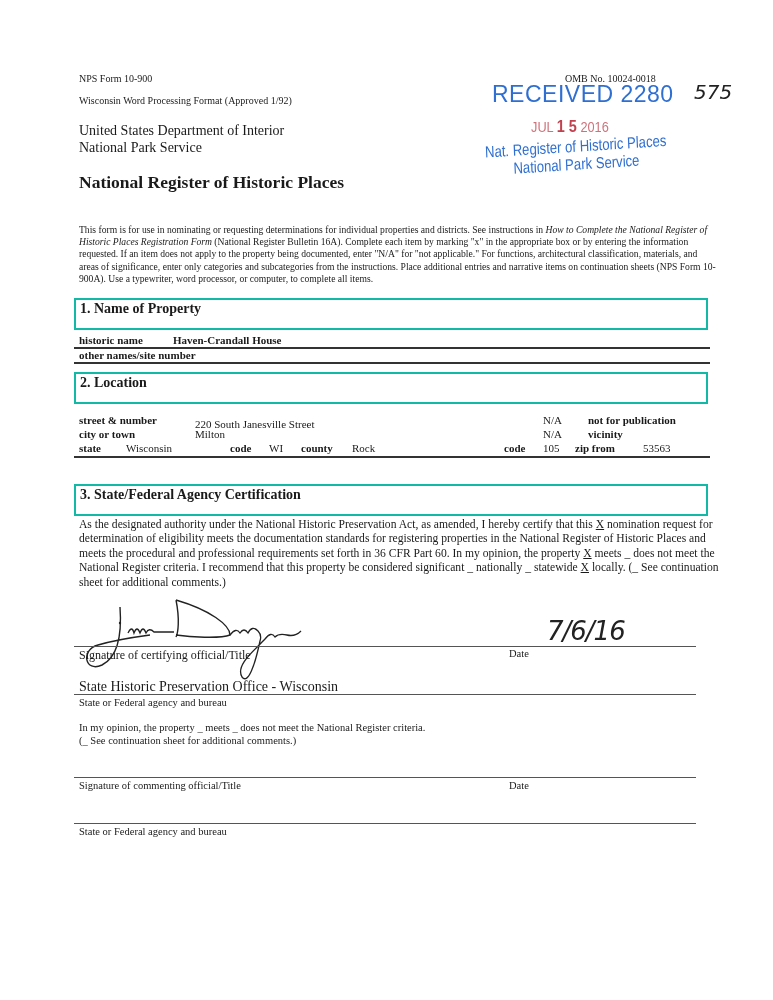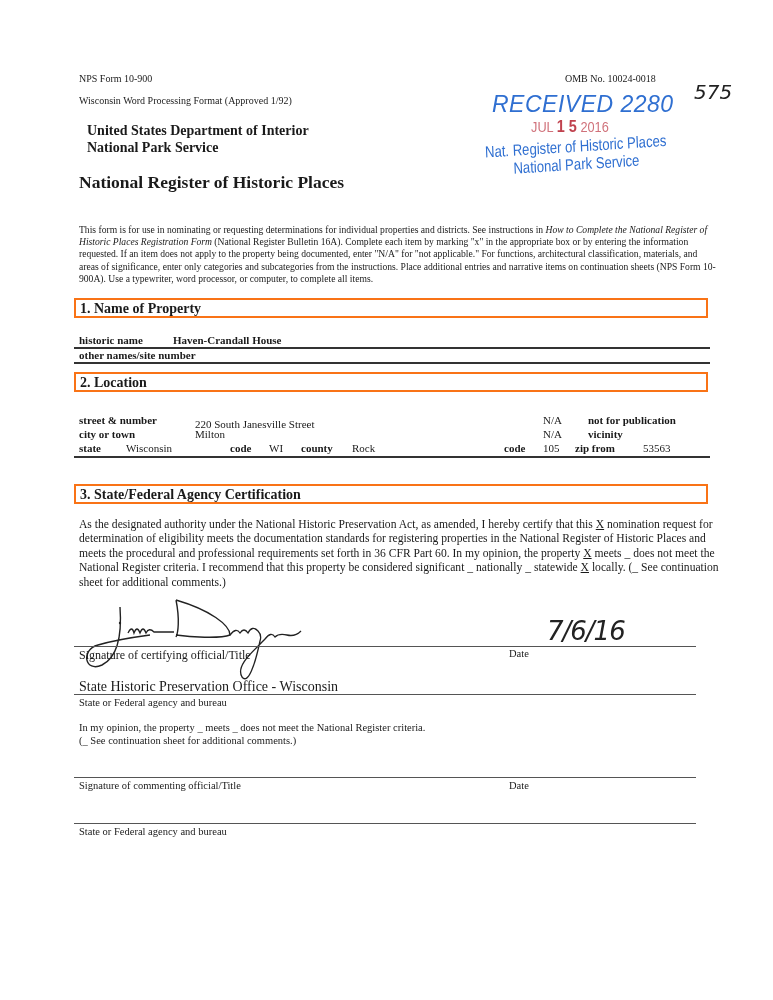--- a/index.html
+++ b/index.html
@@ -1,25 +1,25 @@
 <!DOCTYPE html>
 <html><head>
 <meta charset="utf-8">
 <style>
   html, body { margin: 0; padding: 0; background: #ffffff; }
   body { width: 773px; height: 1000px; position: relative; overflow: hidden;
          font-family: "Liberation Serif", "DejaVu Serif", serif; color: #1a1a1a; }
   .abs { position: absolute; }
   .small { font-size: 10px; }
-  .h-dept { font-size: 14px; font-weight: bold; line-height: 17px; margin-left: 8px; }
+  .h-dept { font-size: 14px; font-weight: normal; line-height: 17px; }
   .h-title { font-size: 17.5px; font-weight: bold; line-height: 21px; }
   .intro { font-size: 9.6px; line-height: 12.2px; width: 640px; }
   .intro i { font-style: italic; }
-  .section-box { position: absolute; left: 74px; width: 634px; height: 20px;
-                 border: 2px solid #f97316; box-sizing: border-box; }
+  .section-box { position: absolute; left: 74px; width: 634px; height: 32px;
+                 border: 2px solid #14b8a6; box-sizing: border-box; }
   .section-box span { position: absolute; left: 4px; top: 0px; font-size: 14px; font-weight: bold; line-height: 17px; }
   .rule { position: absolute; height: 1.5px; background: #333; }
   .rule-thin { position: absolute; height: 1px; background: #555; }
   .lbl-bold { font-weight: bold; font-size: 11px; }
   .val { font-size: 11px; }
   .cert { font-size: 11.6px; line-height: 14.4px; width: 640px; }
   u { text-decoration: underline; }
   .stamp-blue { color: #2f6fd1; font-family: "Liberation Sans", "DejaVu Sans", sans-serif; }
   .stamp-red { color: #c0424e; font-family: "Liberation Sans", "DejaVu Sans", sans-serif; }
   .hand { font-family: "DejaVu Sans", sans-serif; font-style: italic; color: #222; }
@@ -32,21 +32,21 @@
 <div class="abs small" style="left:565px; top:73px;">OMB No. 10024-0018</div>
 
 <div class="abs h-dept" style="left:79px; top:122px;">
   <div>United States Department of Interior</div>
   <div>National Park Service</div>
 </div>
 <div class="abs h-title" style="left:79px; top:172px;">
   <div>National Register of Historic Places</div>
 </div>
 
-<div class="abs stamp-blue" style="left:492px; top:91px; font-size:23px; letter-spacing:0.5px;font-style:italic;">RECEIVED 2280</div>
+<div class="abs stamp-blue" style="left:492px; top:81px; font-size:23px; letter-spacing:0.5px;">RECEIVED 2280</div>
 <div class="abs stamp-red" style="left:531px; top:117px; font-size:15px; transform:scaleX(0.85); transform-origin:left;">
   <span style="opacity:0.75;">JUL</span>
   <span style="font-weight:bold; font-size:17px;">1 5</span>
   <span style="opacity:0.75;">2016</span>
 </div>
 <div class="abs stamp-blue" style="left:477px; top:144px; font-size:16px; line-height:18px; text-align:center; transform:scaleX(0.82) rotate(-3deg); transform-origin:left top; width:240px;">
   <div>Nat. Register of Historic Places</div>
   <div>National Park Service</div>
 </div>
 <div class="abs hand" style="left:694px; top:80px; font-size:20px;">575</div>

